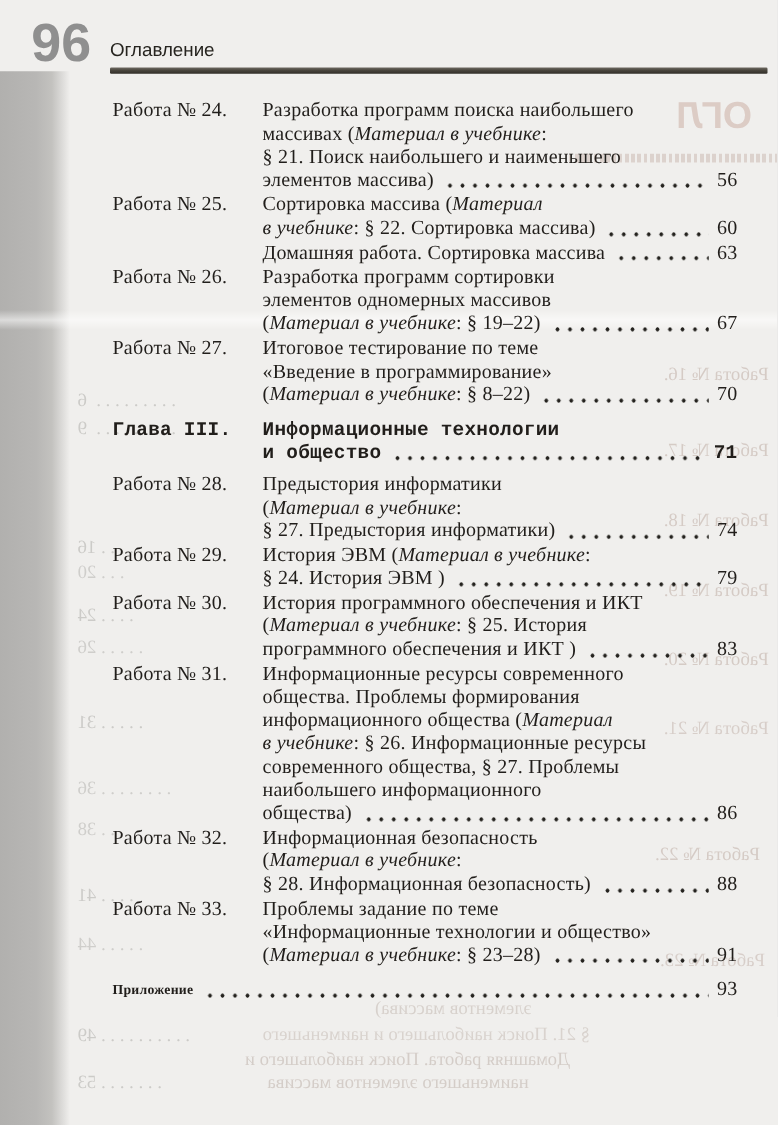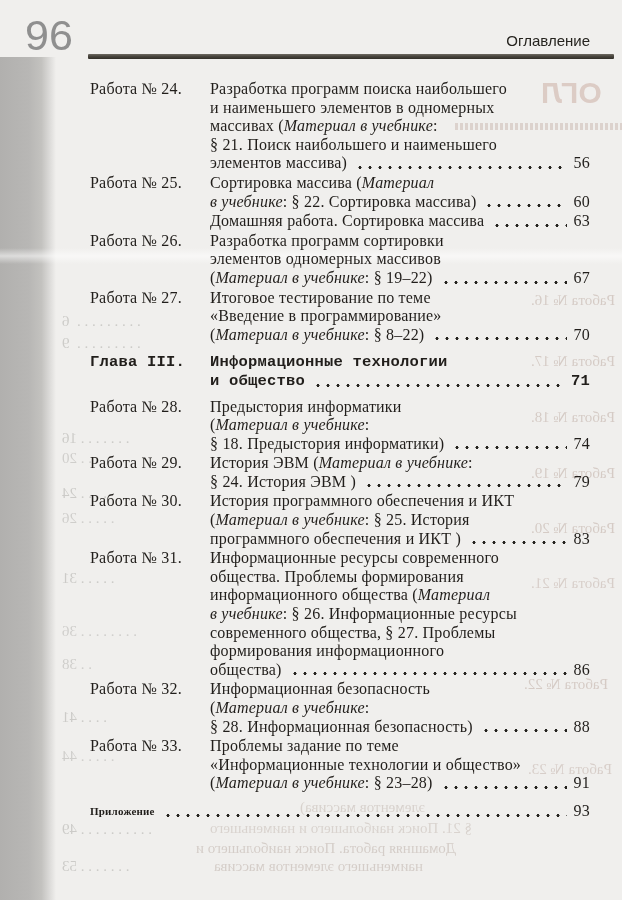--- a/index.html
+++ b/index.html
@@ -16,25 +16,25 @@
   }
   
   .crease{
     position:absolute;left:0;right:0;top:248px;height:16px;
     background:linear-gradient(180deg,rgba(255,255,255,0) 0%,rgba(255,255,255,0.55) 50%,rgba(255,255,255,0) 100%);
     pointer-events:none;
   }
   .folio{
     position:absolute;left:25px;top:14px;
     font-family:"Liberation Sans", sans-serif;
-    font-size:43px;line-height:1;color:#8f8f8f;letter-spacing:0px;
+    font-size:43px;line-height:1;color:#8f8f8f;letter-spacing:0px;font-weight:bold;
   }
   .running-head{
     position:absolute;left:88px;right:32px;top:32px;
-    text-align:right;font-family:"Liberation Sans", sans-serif;
+    text-align:left;font-family:"Liberation Sans", sans-serif;
     font-size:15px;color:#26241f;
   }
   .rule{
     position:absolute;left:88px;right:8px;top:54px;height:5px;
     background:linear-gradient(180deg,#6e6a62 0%,#4a463e 45%,#312e28 100%);
     border-radius:1px;
   }
   
   .toc{
     position:absolute;left:90px;right:32px;top:80px;
@@ -115,21 +115,20 @@
 
   <div class="folio">96</div>
   <div class="running-head">Оглавление</div>
   <div class="rule"></div>
 
   <div class="toc" id="toc">
       <div class="entry">
         <div class="label">Работа № 24.</div>
         <div class="body">
           <div class="line"><span>Разработка программ поиска наибольшего</span></div>
-          <div class="line"><span>и наименьшего элементов в одномерных</span></div>
           <div class="line"><span>массивах (</span><span class="it">Материал в учебнике</span><span>:</span></div>
           <div class="line"><span>§ 21. Поиск наибольшего и наименьшего</span></div>
           <div class="line"><span>элементов массива)</span><span class="leader"></span><span class="pg">56</span></div>
         </div>
       </div>
       <div class="entry">
         <div class="label">Работа № 25.</div>
         <div class="body">
           <div class="line"><span>Сортировка массива (</span><span class="it">Материал</span></div>
           <div class="line"><span class="it">в учебнике</span><span>: § 22. Сортировка массива)</span><span class="leader"></span><span class="pg">60</span></div>
@@ -162,21 +161,21 @@
         <div class="body">
           <div class="line"><span>Информационные технологии</span></div>
           <div class="line"><span>и общество</span><span class="leader"></span><span class="pg">71</span></div>
         </div>
       </div>
       <div class="entry">
         <div class="label">Работа № 28.</div>
         <div class="body">
           <div class="line"><span>Предыстория информатики</span></div>
           <div class="line"><span>(</span><span class="it">Материал в учебнике</span><span>:</span></div>
-          <div class="line"><span>§ 18. Предыстория информатики)</span><span class="leader"></span><span class="pg">74</span></div>
+          <div class="line"><span>§ 27. Предыстория информатики)</span><span class="leader"></span><span class="pg">74</span></div>
         </div>
       </div>
       <div class="entry">
         <div class="label">Работа № 29.</div>
         <div class="body">
           <div class="line"><span>История ЭВМ (</span><span class="it">Материал в учебнике</span><span>:</span></div>
           <div class="line"><span>§ 24. История ЭВМ )</span><span class="leader"></span><span class="pg">79</span></div>
         </div>
       </div>
       <div class="entry">
@@ -188,21 +187,21 @@
         </div>
       </div>
       <div class="entry">
         <div class="label">Работа № 31.</div>
         <div class="body">
           <div class="line"><span>Информационные ресурсы современного</span></div>
           <div class="line"><span>общества. Проблемы формирования</span></div>
           <div class="line"><span>информационного общества (</span><span class="it">Материал</span></div>
           <div class="line"><span class="it">в учебнике</span><span>: § 26. Информационные ресурсы</span></div>
           <div class="line"><span>современного общества, § 27. Проблемы</span></div>
-          <div class="line"><span>формирования информационного</span></div>
+          <div class="line"><span>наибольшего информационного</span></div>
           <div class="line"><span>общества)</span><span class="leader"></span><span class="pg">86</span></div>
         </div>
       </div>
       <div class="entry">
         <div class="label">Работа № 32.</div>
         <div class="body">
           <div class="line"><span>Информационная безопасность</span></div>
           <div class="line"><span>(</span><span class="it">Материал в учебнике</span><span>:</span></div>
           <div class="line"><span>§ 28. Информационная безопасность)</span><span class="leader"></span><span class="pg">88</span></div>
         </div>

